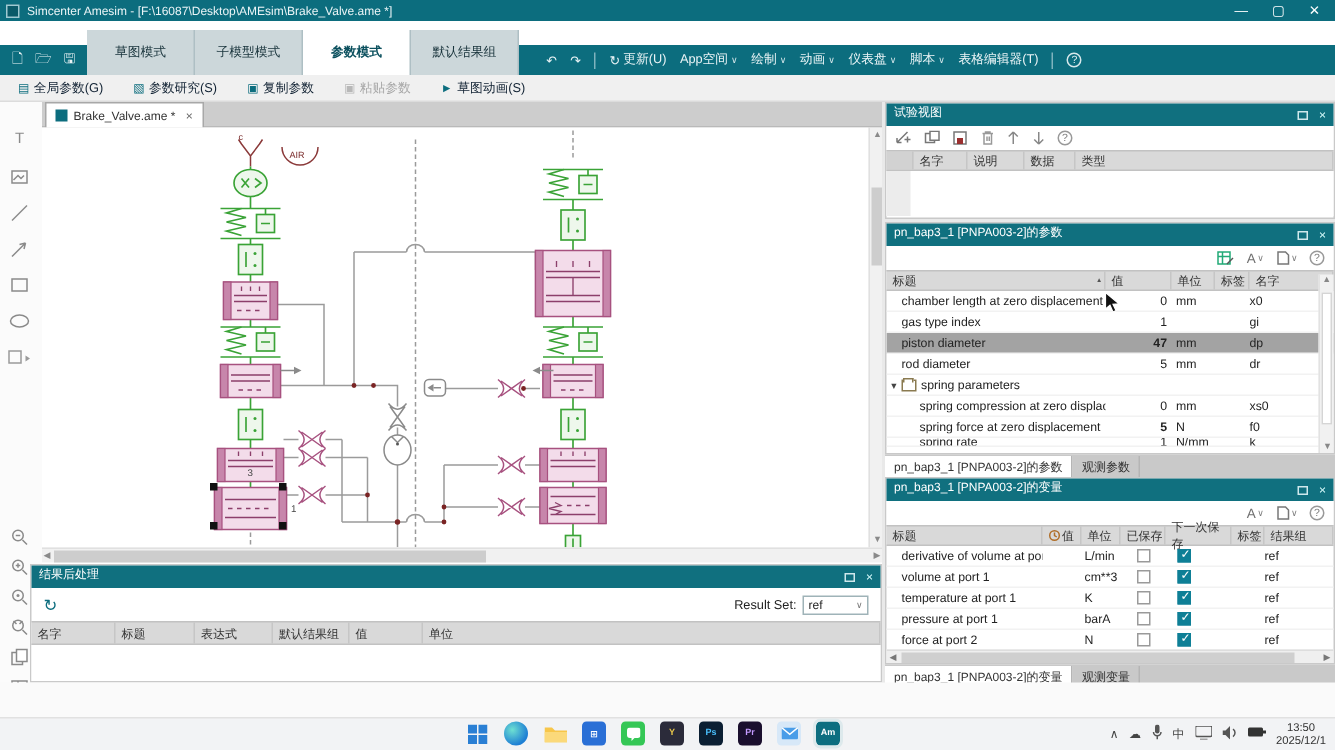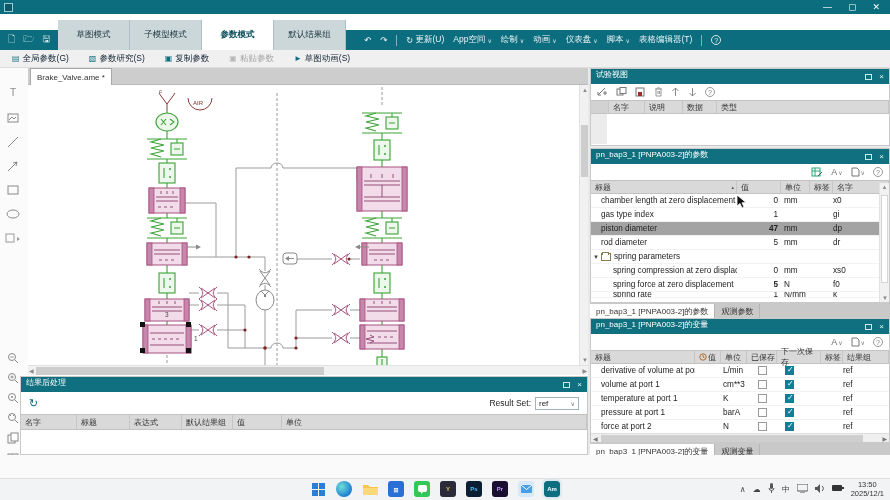--- a/index.html
+++ b/index.html
@@ -29,21 +29,21 @@
   .act{display:flex;align-items:center;gap:3px;padding:0 8px;}
   .act .ai{color:#0c6d7e;font-size:8px;}
   .act.disabled{color:#a7a7a7;} .act.disabled .ai{color:#b8b8b8;}
 
   
   .sidebar{left:0;top:68px;width:28px;height:410px;background:#fbfbfb;}
   .sideico{position:absolute;left:4px;width:18px;height:16px;color:#8a8a8a;display:flex;align-items:center;justify-content:center;font-size:10px;}
 
   
   .doctabs{left:28px;top:68px;width:560px;height:17px;background:#cdcdcd;border-bottom:1px solid #b9b9b9;display:flex;}
-  .doctab{background:#fff;border:1px solid #a8a8a8;border-bottom:none;height:17px;margin-left:2px;display:flex;align-items:center;gap:4px;padding:0 6px;font-size:8px;color:#333;flex-direction:column;}
+  .doctab{background:#fff;border:1px solid #a8a8a8;border-bottom:none;height:17px;margin-left:2px;display:flex;align-items:center;gap:4px;padding:0 6px;font-size:8px;color:#333;}
   .doctab .mini{width:8px;height:8px;background:#0c6d7e;}
   .doctab .x{color:#666;font-size:8px;margin-left:3px;}
   .canvas{left:28px;top:85px;width:551px;height:280px;background:#fff;overflow:hidden;}
   .vscroll{left:579px;top:85px;width:9px;height:280px;background:#f1f1f1;border-left:1px solid #e0e0e0;}
   .vthumb{position:absolute;left:1px;top:40px;width:7px;height:52px;background:#cdcdcd;}
   .hscroll{left:28px;top:365px;width:560px;height:10px;background:#f1f1f1;border-top:1px solid #e0e0e0;}
   .hthumb{position:absolute;left:5px;top:1px;width:288px;height:8px;background:#cdcdcd;}
   .sarr{position:absolute;color:#8a8a8a;font-size:6px;line-height:1;}
 
   
@@ -125,20 +125,21 @@
 
   .cursor{left:736px;top:194px;width:12px;height:16px;z-index:99;pointer-events:none;}
 </style>
 </head>
 <body>
 
 <div id="app">
 
   <div class="abs titlebar">
     <div class="appico"></div>
+    <span>Simcenter Amesim - [F:\16087\Desktop\AMEsim\Brake_Valve.ame *]</span>
     <div class="winctl">
       <span>—</span>
       <span>▢</span>
       <span>✕</span>
     </div>
   </div>
 
 
   <div class="abs toolbar">
     <div class="fileicos">

